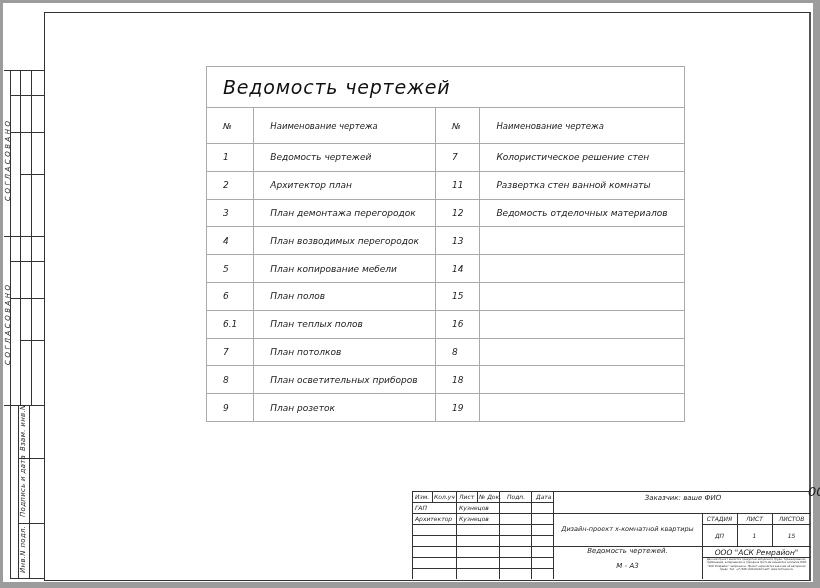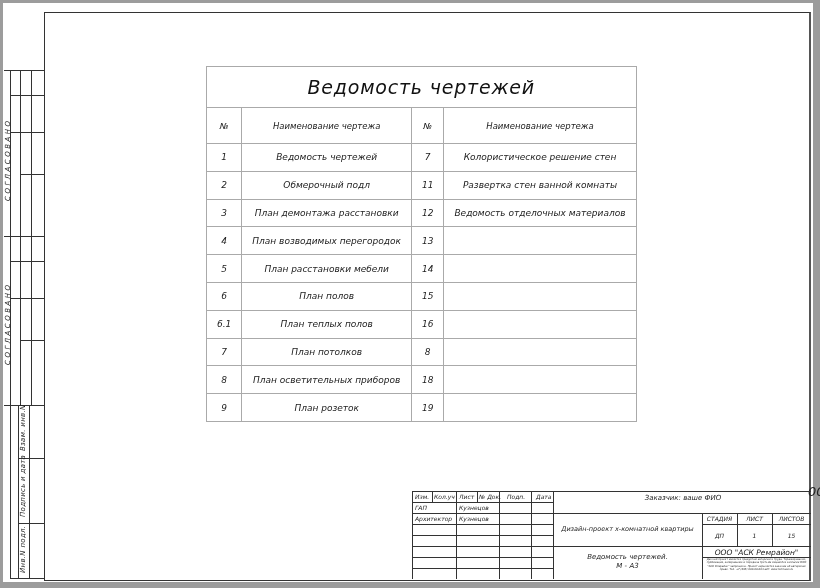--- a/index.html
+++ b/index.html
@@ -10,21 +10,21 @@
   .abs { position: absolute; }
 
   
   .strip-line-v { position: absolute; width: 1px; background: #333; }
   .strip-line-h { position: absolute; height: 1px; background: #333; }
   .vtext { position: absolute; transform: rotate(-90deg); transform-origin: left top; white-space: nowrap; font-style: italic; font-size: 7px; letter-spacing: 2.5px; color: #222; }
   .vtext-s { letter-spacing: 0.3px; font-size: 7px; }
 
   
   .sheet-table { position: absolute; left: 206px; top: 66px; width: 423px; border-collapse: collapse; border: 1px solid #aaa; }
-  .sheet-table td, .sheet-table th { border: 1px solid #aaa; font-style: italic; font-weight: normal; font-size: 9px; text-align: center; height: 27.8px; color: #222; padding: 0 10px; white-space: nowrap; }
+  .sheet-table td, .sheet-table th { border: 1px solid #aaa; font-style: italic; font-weight: normal; font-size: 9px; text-align: left; height: 27.8px; color: #222; padding: 0 16px; white-space: nowrap; }
   .sheet-table .title-cell { height: 41px; font-size: 19px; letter-spacing: 0.8px; color: #111; }
   .sheet-table .head td { height: 36px; font-size: 8.5px; }
   .sheet-table .num { width: 34px; }
   .sheet-table .name { width: 177px; }
   .sheet-table .name2 { width: 178px; }
 
   
   .tb { position: absolute; }
   .tbl { position: absolute; background: #333; }
   .tbt { position: absolute; font-style: italic; font-size: 6px; white-space: nowrap; color: #222; }
@@ -78,39 +78,39 @@
     <td class="name2">Наименование чертежа</td>
   </tr>
   <tr>
     <td>1</td>
     <td>Ведомость чертежей</td>
     <td>7</td>
     <td>Колористическое решение стен</td>
   </tr>
   <tr>
     <td>2</td>
-    <td>Обмерочный подл</td>
+    <td>Архитектор план</td>
     <td>11</td>
     <td>Развертка стен ванной комнаты</td>
   </tr>
   <tr>
     <td>3</td>
-    <td>План демонтажа расстановки</td>
+    <td>План демонтажа перегородок</td>
     <td>12</td>
     <td>Ведомость отделочных материалов</td>
   </tr>
   <tr>
     <td>4</td>
     <td>План возводимых перегородок</td>
     <td>13</td>
     <td></td>
   </tr>
   <tr>
     <td>5</td>
-    <td>План расстановки мебели</td>
+    <td>План копирование мебели</td>
     <td>14</td>
     <td></td>
   </tr>
   <tr>
     <td>6</td>
     <td>План полов</td>
     <td>15</td>
     <td></td>
   </tr>
   <tr>
@@ -185,18 +185,18 @@
   <div class="tbt tbt-c" style="left:141px;top:3px;width:260px;font-size:7px;">Заказчик: ваше ФИО</div>
   <div class="tbt tbt-c" style="left:141px;top:34px;width:149px;font-size:6.5px;">Дизайн-проект х-комнатной квартиры</div>
 
   <div class="tbt tbt-c" style="left:290px;top:24px;width:35px;">СТАДИЯ</div>
   <div class="tbt tbt-c" style="left:325px;top:24px;width:35px;">ЛИСТ</div>
   <div class="tbt tbt-c" style="left:360px;top:24px;width:39px;">ЛИСТОВ</div>
   <div class="tbt tbt-c" style="left:290px;top:41px;width:35px;">ДП</div>
   <div class="tbt tbt-c" style="left:325px;top:41px;width:35px;">1</div>
   <div class="tbt tbt-c" style="left:360px;top:41px;width:39px;">15</div>
 
-  <div class="tbt tbt-c" style="left:141px;top:62px;width:149px;font-size:7px;">Ведомость чертежей.</div>
+  <div class="tbt tbt-c" style="left:141px;top:56px;width:149px;font-size:7px;">Ведомость чертежей.</div>
   <div class="tbt tbt-c" style="left:141px;top:71px;width:149px;font-size:7px;">М - А3</div>
 
   <div class="tbt tbt-c" style="left:290px;top:57px;width:109px;font-size:7.5px;">ООО "АСК Ремрайон"</div>
   <div class="tbt tbt-c" style="left:292px;top:67px;width:105px;font-size:2.6px;line-height:3.3px;white-space:normal;">Данный проект является продуктом авторского труда. Тиражирование, публикация, копирование и передача третьим лицам без согласия ООО "АСК Ремрайон" запрещены. Проект охраняется законом об авторском праве. Тел. +7 (495) 000-00-00 Сайт: www.remraion.ru</div>
 </div>
 
 </body></html>

